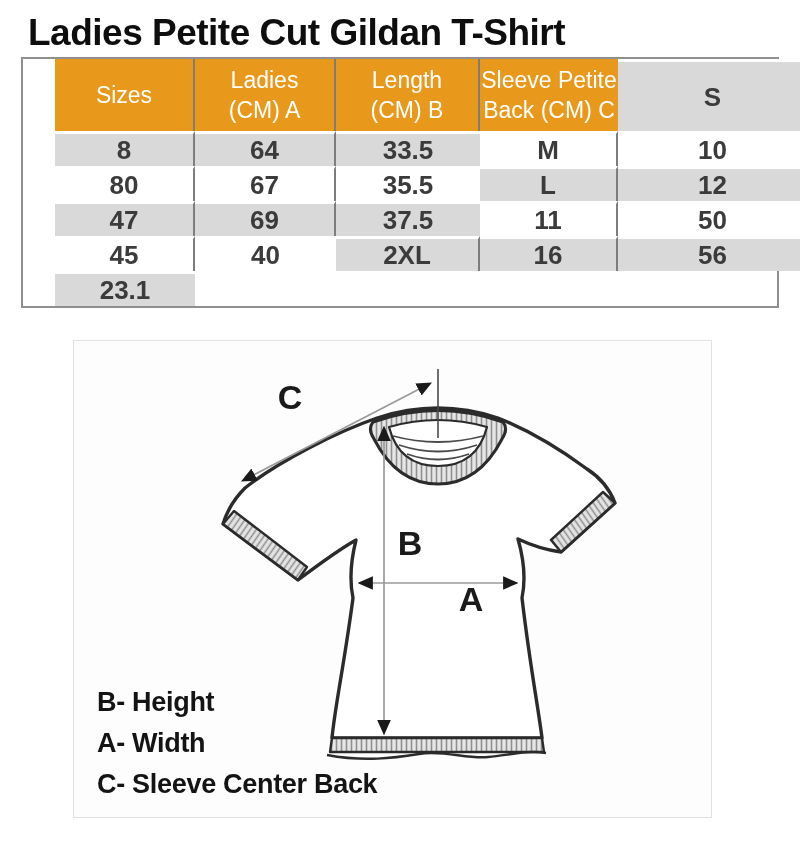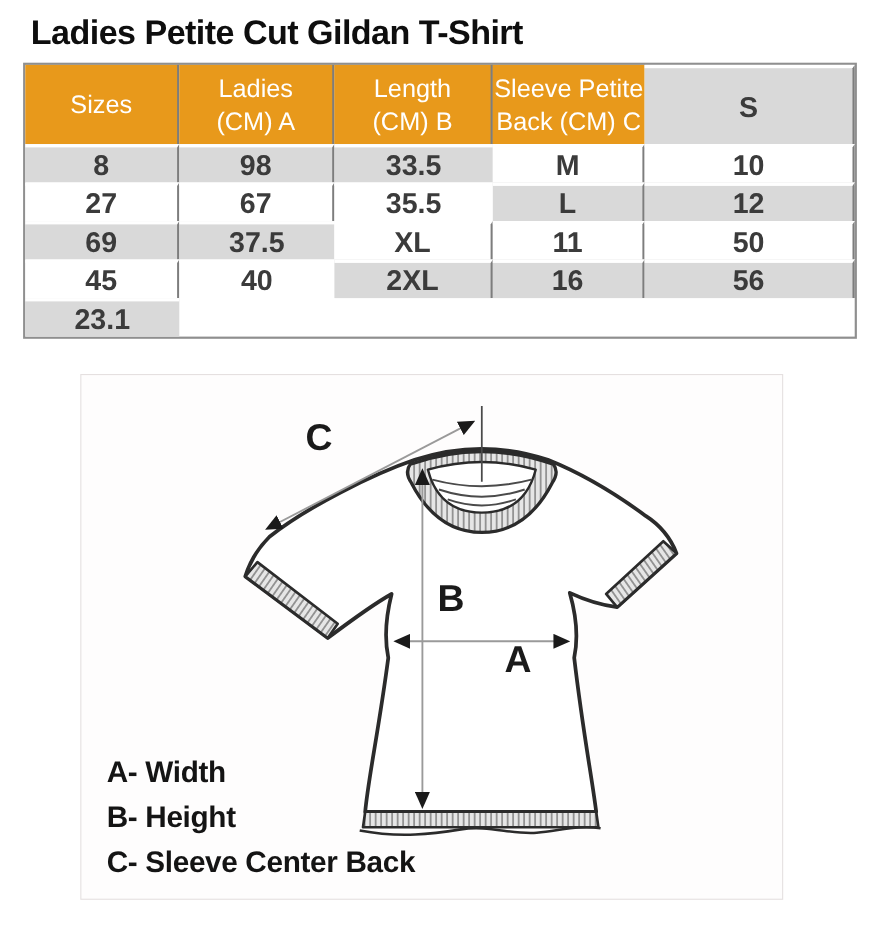--- a/index.html
+++ b/index.html
@@ -3,34 +3,34 @@
 <meta charset="utf-8">
 <style>
   * { margin:0; padding:0; box-sizing:border-box; }
   html,body { background:#ffffff; }
   .page {
     position:relative; width:800px; height:857px; background:#ffffff;
     font-family:"Liberation Sans", sans-serif; overflow:hidden;
   }
   .title {
     position:absolute; left:28px; top:12px;
-    font-size:31px; font-weight:700; color:#0e0e0e; letter-spacing:-0.5px;
+    font-size:37px; font-weight:700; color:#0e0e0e; letter-spacing:-0.5px;
     white-space:nowrap;
   }
   
   .tablewrap {
     position:absolute; left:21px; top:57px;
     width:758px; height:251px;
     border:2px solid #8f8f8f; background:#ffffff;
   }
   .grid {
     display:grid;
     grid-template-columns:140px 141px 144px 138px 191px;
     grid-template-rows:72px 35px 35px 35px 35px 35px;
-    width:754px; height:247px;
+    width:754px; height:247px;padding-left:32px;
   }
   .cell { display:flex; align-items:center; justify-content:center; text-align:center; }
   .cell.vline { border-right:2px solid #7d7d7d; }
   .cell.h { background:#E8991B; color:#ffffff; font-size:23px; font-weight:400; flex-direction:column; }
   .cell.h span { display:block; line-height:30px; }
   .cell.b { font-size:26px; font-weight:700; color:#3b3b3b; border-top:3px solid #ffffff; line-height:32px; }
   .cell.alt { background:#d9d9d9; }
   .cell.plain { background:#ffffff; }
   
   .diagram-box {
@@ -66,35 +66,35 @@
         <span>Length</span>
         <span>(CM) B</span>
       </div>
       <div class="cell h">
         <span>Sleeve Petite</span>
         <span>Back (CM) C</span>
       </div>
 
       <div class="cell b alt vline">S</div>
       <div class="cell b alt vline">8</div>
-      <div class="cell b alt vline">98</div>
+      <div class="cell b alt vline">64</div>
       <div class="cell b alt">33.5</div>
 
       <div class="cell b plain vline">M</div>
       <div class="cell b plain vline">10</div>
-      <div class="cell b plain vline">27</div>
+      <div class="cell b plain vline">80</div>
       <div class="cell b plain vline">67</div>
       <div class="cell b plain">35.5</div>
 
       <div class="cell b alt vline">L</div>
       <div class="cell b alt vline">12</div>
+      <div class="cell b alt vline">47</div>
       <div class="cell b alt vline">69</div>
       <div class="cell b alt">37.5</div>
 
-      <div class="cell b plain vline">XL</div>
       <div class="cell b plain vline">11</div>
       <div class="cell b plain vline">50</div>
       <div class="cell b plain vline">45</div>
       <div class="cell b plain">40</div>
 
       <div class="cell b alt vline">2XL</div>
       <div class="cell b alt vline">16</div>
       <div class="cell b alt vline">56</div>
       <div class="cell b alt">23.1</div>
     </div>
@@ -169,19 +169,19 @@
       </g>
 
       <g font-family="Liberation Sans, sans-serif" font-size="34" font-weight="700" fill="#1a1a1a" text-anchor="middle">
         <text x="216" y="68">C</text>
         <text x="336" y="214">B</text>
         <text x="397" y="270">A</text>
       </g>
     </svg>
 
     <div class="legend">
+      <div>B- Height</div>
       <div>A- Width</div>
-      <div>B- Height</div>
       <div>C- Sleeve Center Back</div>
     </div>
   </div>
 
 </div>
 
 </body></html>

